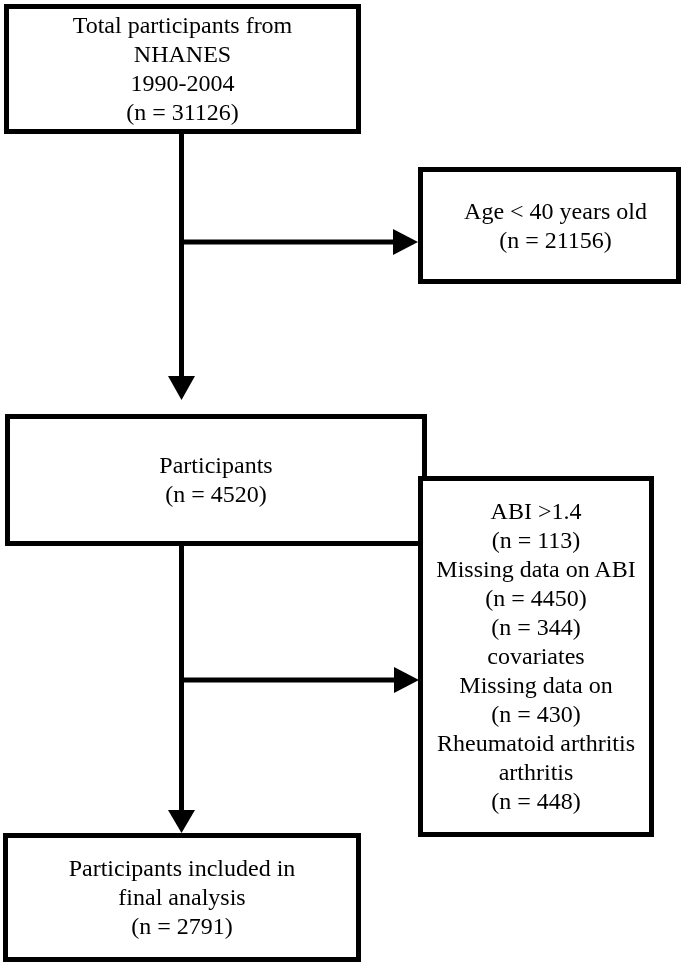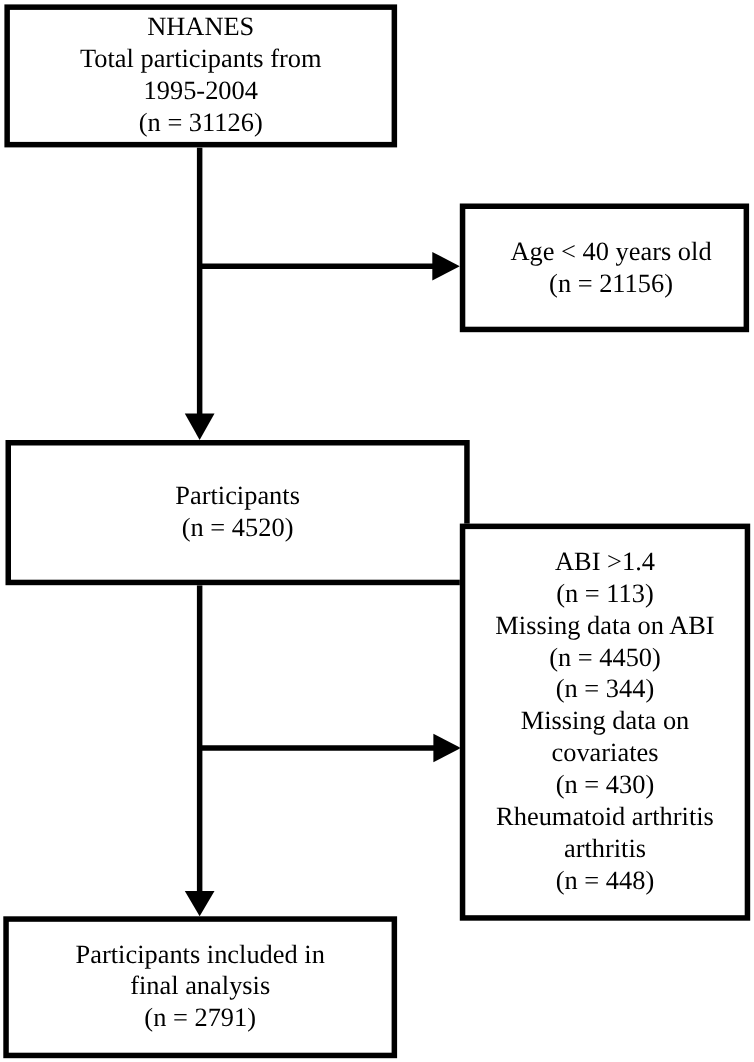--- a/index.html
+++ b/index.html
@@ -33,23 +33,23 @@
     justify-content: center;
     align-items: center;
     text-align: center;
     font-size: 24px;
     line-height: 29px;
   }
   .box .tline {
     white-space: nowrap;
   }
   .box-total        { left: 4px;   top: 4px;   width: 357px; height: 130px; }
-  .box-age          { left: 418px; top: 185px; width: 263px; height: 117px; padding-left: 12px; }
-  .box-participants { left: 5px;   top: 400px; width: 422px; height: 132px; }
-  .box-exclusions   { left: 418px; top: 476px; width: 264px; height: 361px; }
+  .box-age          { left: 418px; top: 167px; width: 263px; height: 117px; padding-left: 12px; }
+  .box-participants { left: 5px;   top: 414px; width: 422px; height: 132px; }
+  .box-exclusions   { left: 418px; top: 476px; width: 236px; height: 361px; }
   .box-final        { left: 3px;   top: 833px; width: 358px; height: 129px; }
 </style>
 </head>
 <body>
 
 <div class="diagram">
 
   <svg class="connectors" width="685" height="965" viewBox="0 0 685 965" xmlns="http://www.w3.org/2000/svg">
 
     <line x1="181.5" y1="134" x2="181.5" y2="378" stroke="#000000" stroke-width="5"></line>
@@ -59,44 +59,44 @@
     <polygon points="393,229 393,255 418,242" fill="#000000"></polygon>
 
     <line x1="181.5" y1="532" x2="181.5" y2="812" stroke="#000000" stroke-width="5"></line>
     <polygon points="168,810 195,810 181.5,833" fill="#000000"></polygon>
 
     <line x1="181.5" y1="680" x2="396" y2="680" stroke="#000000" stroke-width="5"></line>
     <polygon points="394,667 394,693 419,680" fill="#000000"></polygon>
   </svg>
 
   <div class="box box-total">
+    <div class="tline">Total participants from</div>
     <div class="tline">NHANES</div>
-    <div class="tline">Total participants from</div>
-    <div class="tline">1995-2004</div>
+    <div class="tline">1990-2004</div>
     <div class="tline">(n = 31126)</div>
   </div>
 
   <div class="box box-age">
     <div class="tline">Age &lt; 40 years old</div>
     <div class="tline">(n = 21156)</div>
   </div>
 
   <div class="box box-participants">
     <div class="tline">Participants</div>
     <div class="tline">(n = 4520)</div>
   </div>
 
   <div class="box box-exclusions">
     <div class="tline">ABI &gt;1.4</div>
     <div class="tline">(n = 113)</div>
     <div class="tline">Missing data on ABI</div>
     <div class="tline">(n = 4450)</div>
     <div class="tline">(n = 344)</div>
+    <div class="tline">covariates</div>
     <div class="tline">Missing data on</div>
-    <div class="tline">covariates</div>
     <div class="tline">(n = 430)</div>
     <div class="tline">Rheumatoid arthritis</div>
     <div class="tline">arthritis</div>
     <div class="tline">(n = 448)</div>
   </div>
 
   <div class="box box-final">
     <div class="tline">Participants included in</div>
     <div class="tline">final analysis</div>
     <div class="tline">(n = 2791)</div>

